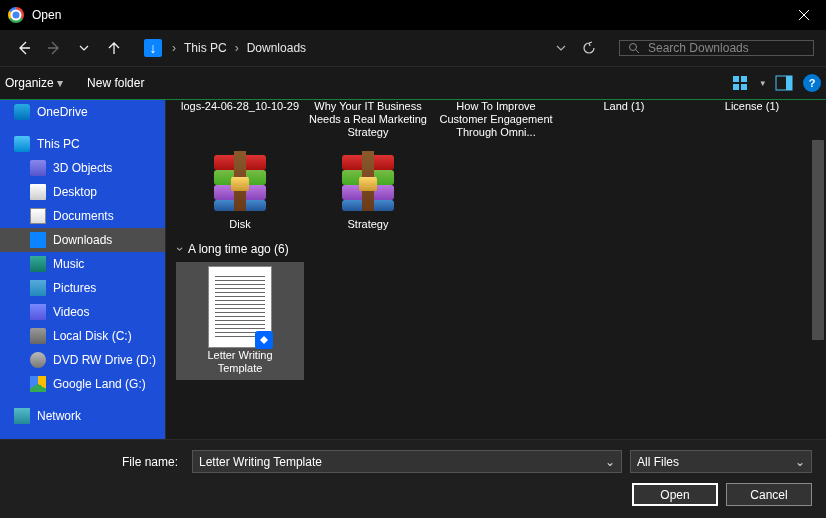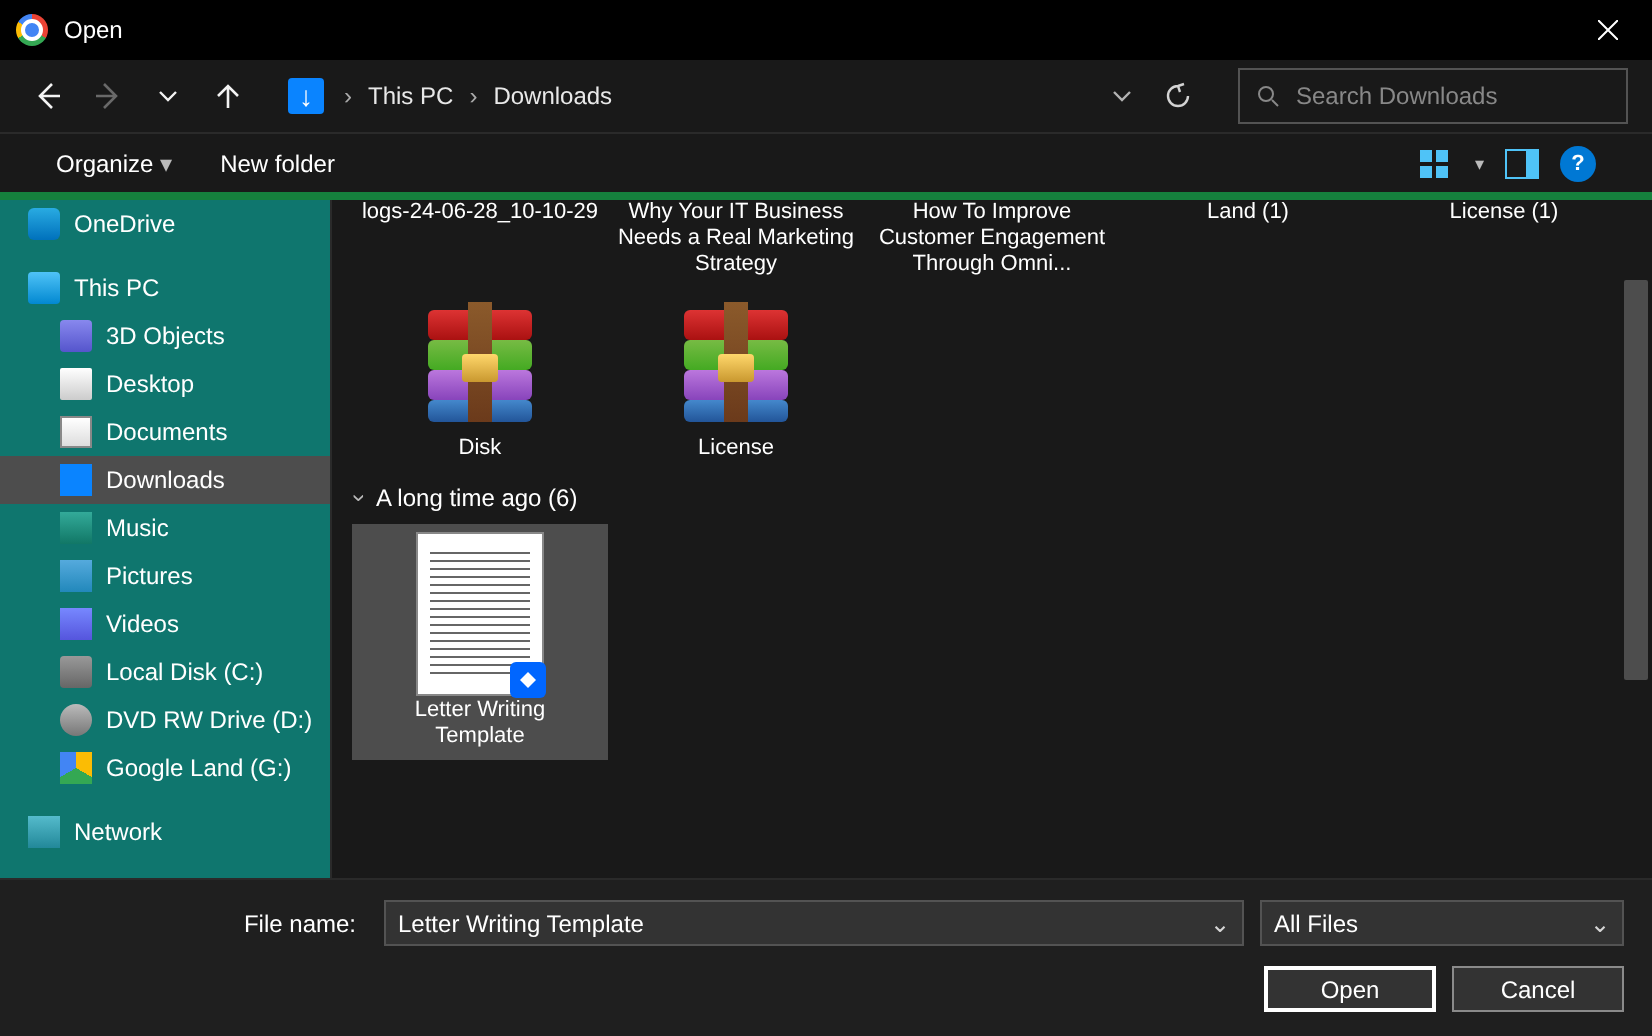--- a/index.html
+++ b/index.html
@@ -13,30 +13,30 @@
 .titlebar .close svg{width:10px;height:10px}
 .navbar{height:36px;background:#191919;display:flex;align-items:center;padding:0 12px;gap:6px}
 .navbtn{width:24px;height:24px;display:flex;align-items:center;justify-content:center;opacity:.95}
 .navbtn.dis{opacity:.35}
 .dlicon{width:18px;height:18px;background:#0a84ff;display:flex;align-items:center;justify-content:center;border-radius:2px}
 .dlicon::before{content:"↓";color:#fff;font-size:14px;font-weight:bold}
 .crumb{display:flex;align-items:center;gap:8px;flex:1;padding-left:4px}
 .crumb span{color:#e8e8e8}
 .crumb .sep{opacity:.7}
 .history{display:flex;gap:4px;align-items:center;padding:0 12px}
-.searchbox{width:195px;height:28px;background:#191919;border:1px solid #535353;display:flex;align-items:center;padding:0 8px;gap:8px}
+.searchbox{width:195px;height:16px;background:#191919;border:1px solid #535353;display:flex;align-items:center;padding:0 8px;gap:8px}
 .searchbox input{background:transparent;border:0;outline:0;color:#999;flex:1}
 .searchbox input::placeholder{color:#888}
-.toolbar{height:34px;background:#191919;display:flex;align-items:center;padding:0 28px;gap:20px;border-top:1px solid #2a2a2a;border-bottom:4px solid #15803d}
+.toolbar{height:34px;background:#191919;display:flex;align-items:center;padding:0 5px;gap:20px;border-top:1px solid #2a2a2a;border-bottom:1px solid #15803d}
 .toolbar .left{display:flex;gap:24px;align-items:center}
 .toolbar .right{margin-left:auto;display:flex;gap:10px;align-items:center}
 .vbtn{width:18px;height:16px}
 .help{width:18px;height:18px;border-radius:50%;background:#0078d4;display:flex;align-items:center;justify-content:center;font-size:11px;font-weight:bold}
 .main{flex:1;display:flex;background:#191919;overflow:hidden}
-.tree{width:166px;background:#0f766e;overflow-y:auto;border-right:1px solid #2a2a2a}
+.tree{width:166px;background:#1d4ed8;overflow-y:auto;border-right:1px solid #2a2a2a}
 .titem{height:24px;display:flex;align-items:center;padding-left:14px;gap:7px}
 .titem.l1{padding-left:30px}
 .titem.sel{background:#4d4d4d}
 .titem .ico{width:16px;height:16px;flex-shrink:0}
 .cloud{background:linear-gradient(#29abe2,#0071bc);border-radius:3px}
 .pc{background:linear-gradient(#4fc3f7,#0288d1);border-radius:2px}
 .obj{background:linear-gradient(#88e,#55c);border-radius:2px}
 .desk{background:linear-gradient(#fff,#ccc);border-radius:1px}
 .docs{background:linear-gradient(#fff,#ddd);border:1px solid #888}
 .dl{background:linear-gradient(#0a84ff,#0a84ff)}
@@ -248,21 +248,21 @@
       </div>
       <div class="fitem">
         <div class="thumb rar">
             <div class="book b1"></div>
             <div class="book b2"></div>
             <div class="book b3"></div>
             <div class="book b4"></div>
             <div class="belt"></div>
             <div class="buck"></div>
           </div>
-        <div class="lbl">License</div>
+        <div class="lbl">Strategy</div>
       </div>
     </div>
     <div class="group">
       <span class="chev">›</span>
       <span>A long time ago (6)</span>
     </div>
     <div class="row">
       <div class="fitem sel">
         <div class="docthumb">
             <div class="app"></div>

